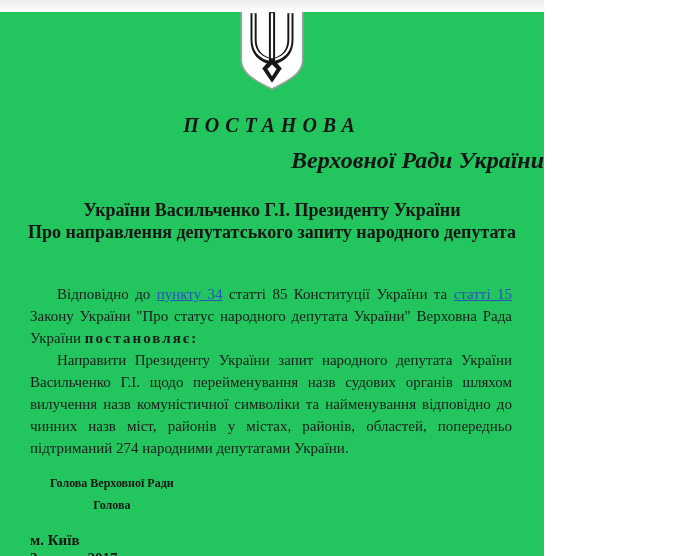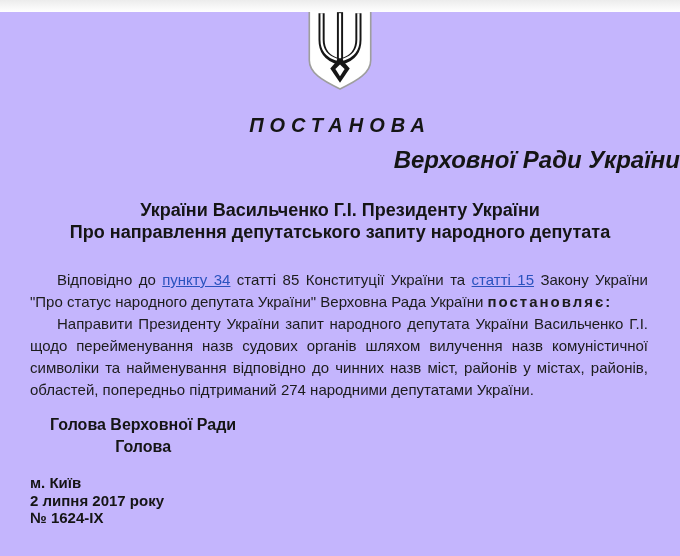--- a/index.html
+++ b/index.html
@@ -2,25 +2,25 @@
 <html lang="uk" style="--link-color: #2a52be;"><head>
 <meta charset="utf-8">
 <style>
   html, body {
     margin: 0;
     padding: 0;
     background: #ffffff;
   }
   .page {
     position: relative;
-    width: 680px;
+    width: 544px;
     height: 556px;
-    background: #c4b5fd;
+    background: #22c55e;
     overflow: hidden;
-    font-family: Liberation Sans, sans-serif;
+    font-family: Liberation Serif, serif;
     color: #1c1c1c;
   }
   .top-shade {
     position: absolute;
     top: 0; left: 0; right: 0;
     height: 12px;
     background: linear-gradient(to bottom, #ececec, #ffffff);
     pointer-events: none;
   }
   .emblem-wrap {
@@ -59,38 +59,38 @@
     margin: 0 32px 0 30px;
   }
   .para {
     margin: 0;
     font-size: 15px;
     line-height: 22px;
     text-align: justify;
     text-indent: 27px;
   }
   .para.first {
-    margin-top: 26px;
+    margin-top: 40px;
   }
   .doc-link {
     color: var(--link-color, #2a52be);
     text-decoration: underline;
     cursor: pointer;
   }
   .emph {
     font-weight: bold;
     letter-spacing: 2px;
   }
   .sig-row {
     display: flex;
     justify-content: space-between;
     align-items: flex-end;
     margin: 13px 33px 0 50px;
     font-weight: bold;
-    font-size: 16px;
+    font-size: 12px;
     line-height: 22px;
     color: #151515;
   }
   .sig-left {
     text-align: center;
   }
   .footer-block {
     margin-top: 16px;
     margin-left: 30px;
     width: 192px;

